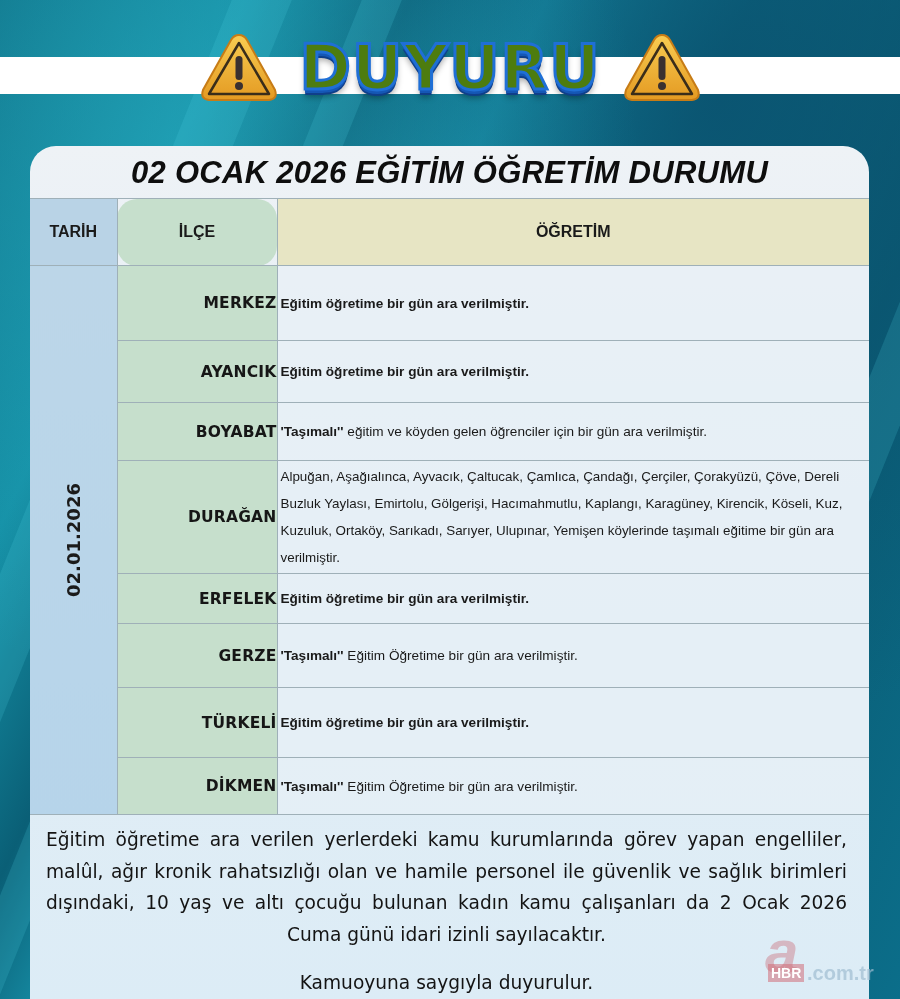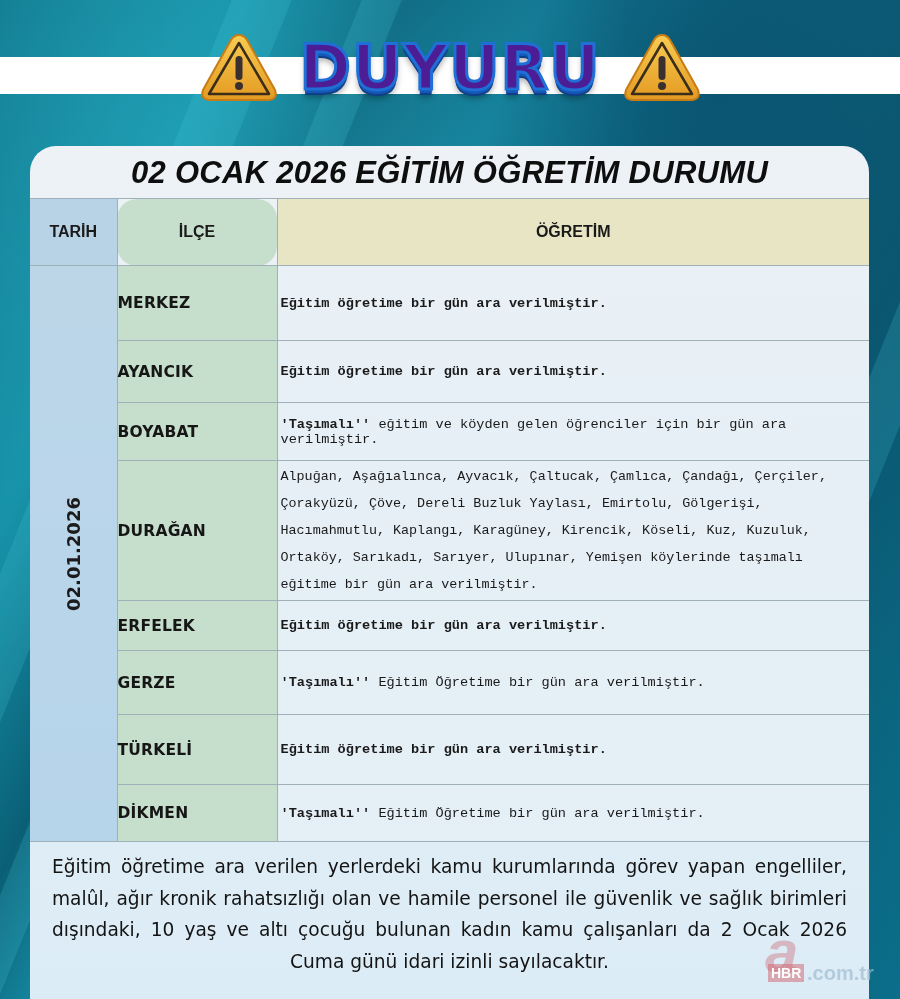--- a/index.html
+++ b/index.html
@@ -19,21 +19,21 @@
   }
   .banner-bar {
     position: absolute; left: 0; right: 0; top: 57px; height: 37px;
     background: #ffffff;
   }
   .banner-title {
     position: absolute; left: 0; right: 0; top: 28px;
     text-align: center;
     font-family: "DejaVu Sans", sans-serif;
     font-weight: 900; font-size: 62px; letter-spacing: 1px;
-    color: #4c1d95;
+    color: #4d7c0f;
     -webkit-text-stroke: 3px #1f6fd6;
     text-shadow: 0 4px 0 #1557b5, 0 6px 0 #0f3f8a, 0 8px 6px rgba(0,0,0,0.35);
     line-height: 80px;
   }
   .warn {
     position: absolute; top: 32px; width: 78px; height: 72px;
   }
   .warn-left { left: 200px; }
   .warn-right { left: 623px; }
 
@@ -82,37 +82,37 @@
   }
   .date-text {
     position: absolute; left: 50%; top: 50%;
     transform: translate(-50%, -50%) rotate(-90deg);
     font-family: "DejaVu Sans", sans-serif;
     font-weight: 700; font-size: 18px; color: #1b1b1b;
     white-space: nowrap;
   }
   td.district {
     background: #c6dfcc;
-    text-align: left;
+    text-align: right;
     font-family: "DejaVu Sans", sans-serif;
     font-weight: 700; font-size: 15.5px; color: #161616;
     letter-spacing: 0.2px;
   }
   td.desc {
     padding: 0 6px 0 3px;
-    font-family: Liberation Mono, monospace;
+    font-family: Liberation Sans, sans-serif;
     font-size: 13.6px; color: #1a1a1a;
     background: rgba(232, 240, 246, 0.6);
   }
   td.desc.bold { font-weight: 700; }
   td.desc .b { font-weight: 700; margin-top: 12px; }
   td.desc.long { font-size: 13.4px; line-height: 27px; padding-top: 2px; padding-bottom: 2px; }
 
   .footer {
-    padding: 9px 22px 0 22px;
+    padding: 9px 22px 0 16px;
     font-family: "DejaVu Sans", sans-serif;
     font-size: 18.6px; line-height: 31.5px; color: #141414;
     text-align: justify;
     text-align-last: center;
   }
   .footer p.closing {
     margin-top: 17px;
     text-align: center;
   }
 

